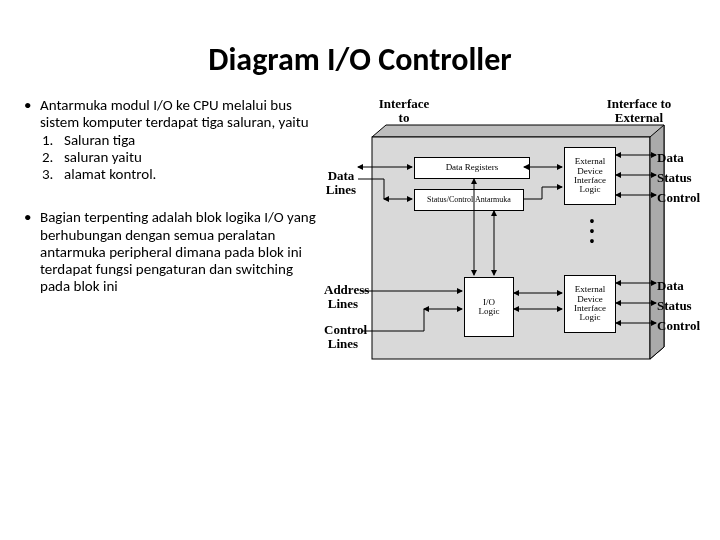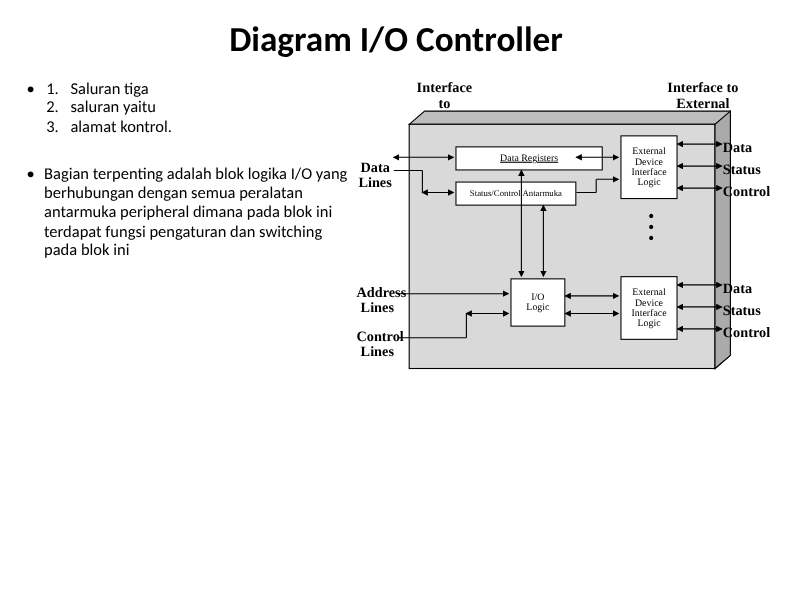--- a/index.html
+++ b/index.html
@@ -7,21 +7,21 @@
     width: 720px; height: 540px;
     background: #fff;
     font-family: Calibri, Arial, sans-serif;
     color: #000;
     position: relative;
   }
   .title {
     text-align: center;
     font-size: 32px;
     font-weight: 700;
-    padding-top: 16px;
+    padding-top: 40px;
     padding-bottom: 18px;
   }
   .content {
     display: flex;
     padding: 0 24px;
   }
   .textcol {
     width: 300px;
     font-size: 15px;
     line-height: 1.15;
@@ -66,20 +66,21 @@
 <body>
 
 <h1 class="title">Diagram I/O Controller</h1>
 
 <div class="content">
 
   <div class="textcol">
     <div class="bullet">
       <div class="dot">•</div>
       <div>
+        <span>Antarmuka modul I/O ke CPU melalui bus sistem komputer terdapat tiga saluran, yaitu</span>
         <div class="numlist">
           <div class="numitem">
               <span class="n">1.</span>
               <span>Saluran tiga</span>
             </div>
           <div class="numitem">
               <span class="n">2.</span>
               <span>saluran yaitu</span>
             </div>
           <div class="numitem">
@@ -99,23 +100,23 @@
 
     <div class="lbl" style="left:50px; top:0; width:60px;">Interface to<br>System Bus</div>
     <div class="lbl" style="left:280px; top:0; width:70px;">Interface to<br>External Device</div>
 
     <svg class="poly" width="360" height="300">
       <polygon points="48,40 62,28 340,28 340,250 326,262 326,40" fill="#bdbdbd" stroke="#000" stroke-width="1"></polygon>
       <rect x="48" y="40" width="278" height="222" fill="#d9d9d9" stroke="#000" stroke-width="1"></rect>
       <polygon points="326,262 340,250 340,28 326,40" fill="#aaaaaa" stroke="#000" stroke-width="1"></polygon>
     </svg>
 
-    <div class="wbox" style="left:90px; top:60px; width:134px; height:22px;text-decoration:underline;">Data Registers</div>
+    <div class="wbox" style="left:90px; top:60px; width:116px; height:22px;">Data Registers</div>
     <div class="wbox" style="left:90px; top:92px; width:110px; height:22px; font-size:8px;">Status/Control Antarmuka</div>
-    <div class="wbox" style="left:140px; top:180px; width:50px; height:44px;">I/O<br>Logic</div>
+    <div class="wbox" style="left:140px; top:180px; width:50px; height:60px;">I/O<br>Logic</div>
 
     <div class="wbox" style="left:240px; top:50px; width:52px; height:58px;">External<br>Device<br>Interface<br>Logic</div>
     <div class="wbox" style="left:240px; top:178px; width:52px; height:58px;">External<br>Device<br>Interface<br>Logic</div>
 
     <div class="lbl" style="left:258px; top:120px; width:20px; font-size:14px; letter-spacing:0; line-height:0.7;">•<br>•<br>•</div>
 
     <div class="lbl" style="left:0; top:72px; width:34px;">Data<br>Lines</div>
     <div class="lbl" style="left:0; top:186px; width:38px;">Address<br>Lines</div>
     <div class="lbl" style="left:0; top:226px; width:38px;">Control<br>Lines</div>
 

